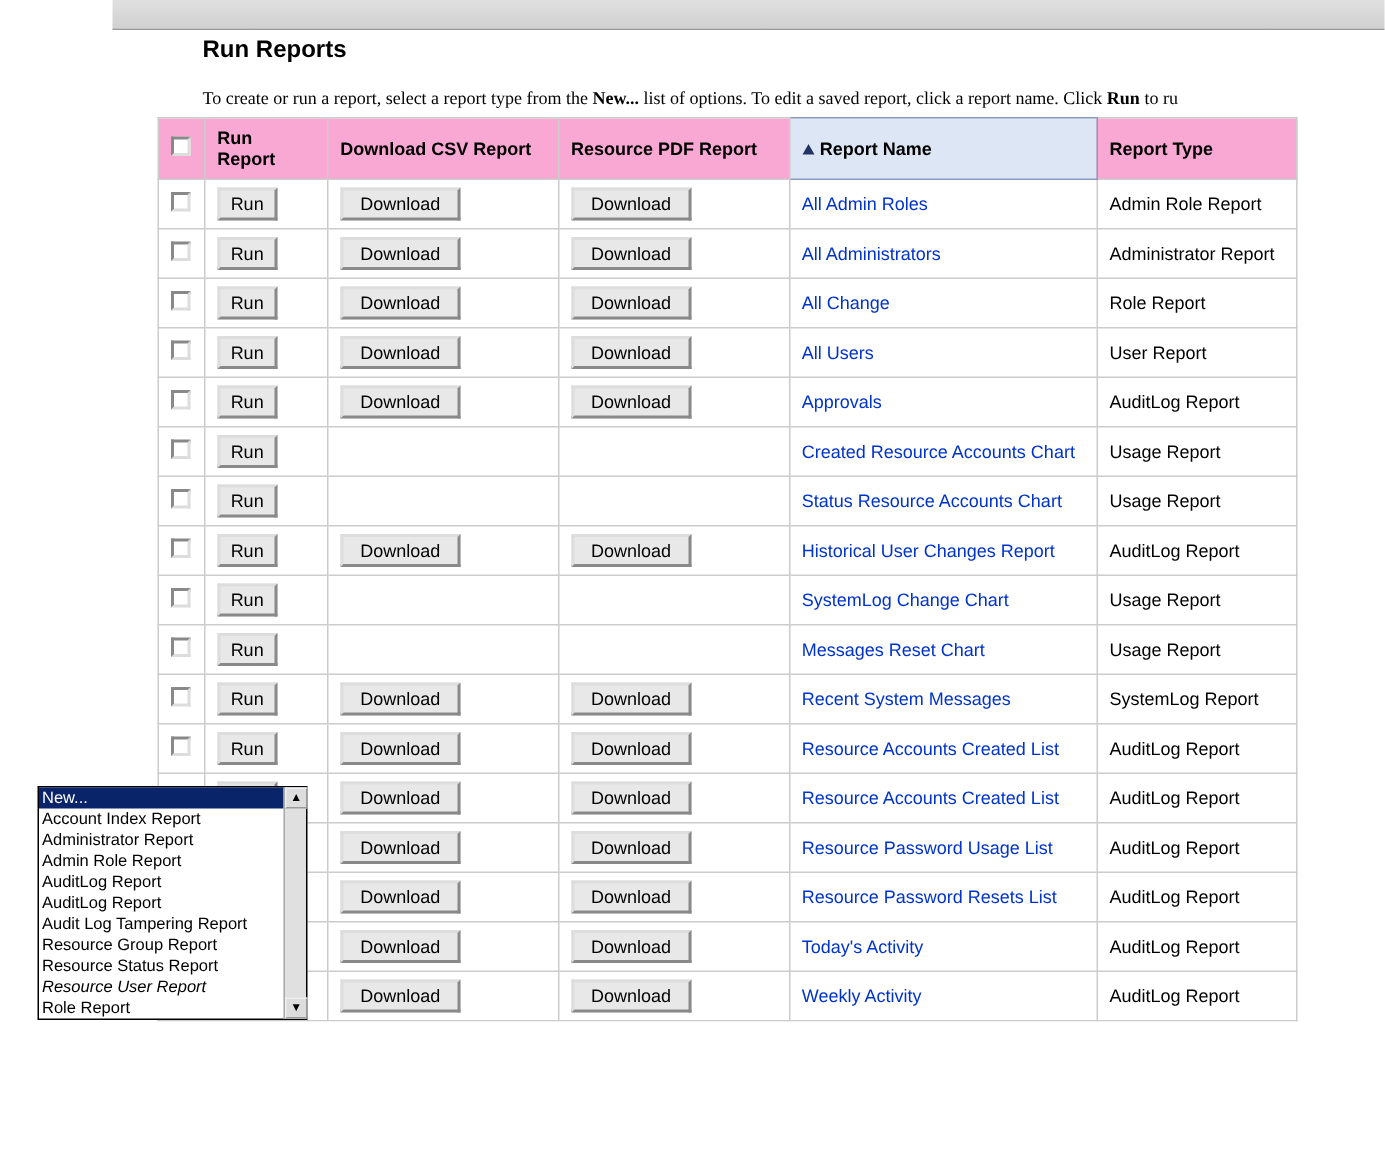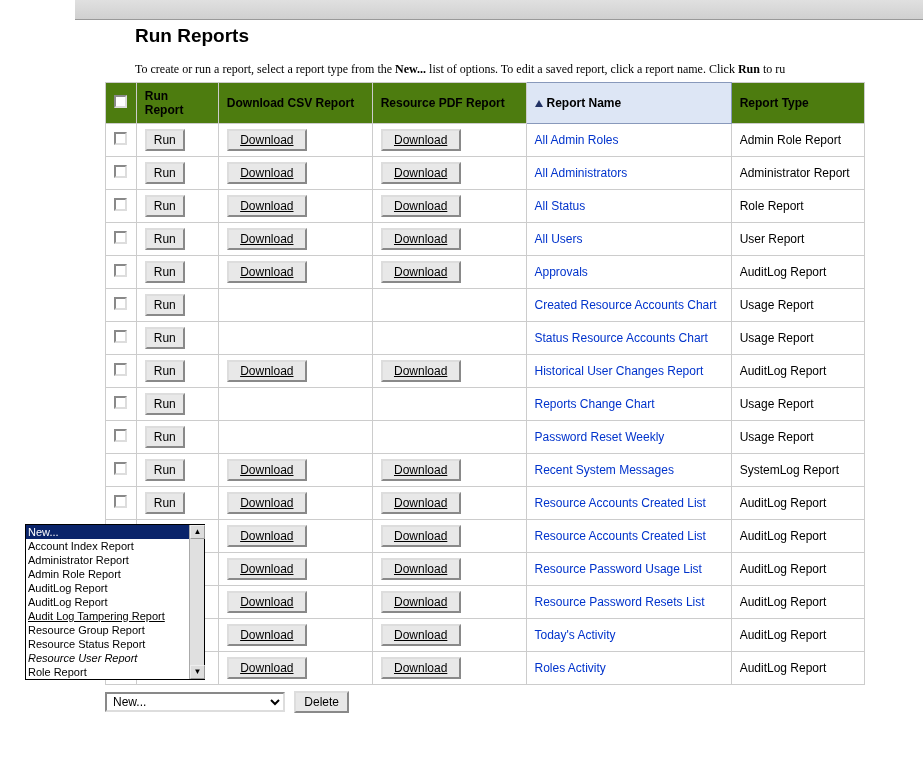--- a/index.html
+++ b/index.html
@@ -19,21 +19,21 @@
       border-bottom: 1px solid #999;
       height: 20px;
       margin-bottom: 8px;
       background: linear-gradient(to bottom, #e0e0e0, #d0d0d0);
       width: 100%;
       position: absolute;
       top: 0;
       left: 75px;
     }
     .page-title {
-      font-size: 19px;
+      font-size: 16px;
       font-weight: bold;
       margin-top: 15px;
       margin-bottom: 15px;
       margin-left: 55px;
     }
     .instruction {
       font-size: 12px;
       margin-bottom: 5px;
       margin-left: 55px;
       white-space: nowrap;
@@ -45,21 +45,21 @@
       border-collapse: collapse;
       margin-left: 25px;
       width: 760px;
     }
     table.reports th {
       text-align: left;
       font-weight: bold;
       font-size: 12px;
       padding: 6px 8px;
       border: 1px solid #ccc;
-      background: #4d7c0f;
+      background: #f9a8d4;
     }
     table.reports th.sorted {
       background: #dde6f5;
       border: 1px solid #8899bb;
     }
     .sort-indicator {
       display: inline-block;
       width: 0;
       height: 0;
       border-left: 4px solid transparent;
@@ -83,21 +83,21 @@
     table.reports td.type-cell { width: 130px; }
     .win-btn {
       font-family: Arial, sans-serif;
       font-size: 12px;
       background: #e8e8e8;
       border: 2px outset #ddd;
       padding: 2px 6px;
       cursor: pointer;
       min-width: 40px;
     }
-    .win-btn.download { min-width: 80px; text-decoration: underline; }
+    .win-btn.download { min-width: 80px; }
     input.win-check {
       width: 13px; height: 13px;
       border: 2px inset #ddd;
       appearance: none;
       background: #fff;
     }
     a.report-link {
       color: #0033cc;
       text-decoration: none;
       font-size: 12px;
@@ -219,21 +219,21 @@
             <td class="csv-cell"><button class="win-btn download">Download</button></td>
             <td class="pdf-cell"><button class="win-btn download">Download</button></td>
             <td class="name-cell"><a href="#" class="report-link">All Administrators</a></td>
             <td class="type-cell">Administrator Report</td>
           </tr>
           <tr>
             <td class="checkbox-cell"><input type="checkbox" class="win-check" style=""></td>
             <td class="run-cell"><button class="win-btn">Run</button></td>
             <td class="csv-cell"><button class="win-btn download">Download</button></td>
             <td class="pdf-cell"><button class="win-btn download">Download</button></td>
-            <td class="name-cell"><a href="#" class="report-link">All Status</a></td>
+            <td class="name-cell"><a href="#" class="report-link">All Change</a></td>
             <td class="type-cell">Role Report</td>
           </tr>
           <tr>
             <td class="checkbox-cell"><input type="checkbox" class="win-check" style=""></td>
             <td class="run-cell"><button class="win-btn">Run</button></td>
             <td class="csv-cell"><button class="win-btn download">Download</button></td>
             <td class="pdf-cell"><button class="win-btn download">Download</button></td>
             <td class="name-cell"><a href="#" class="report-link">All Users</a></td>
             <td class="type-cell">User Report</td>
           </tr>
@@ -267,29 +267,29 @@
             <td class="csv-cell"><button class="win-btn download">Download</button></td>
             <td class="pdf-cell"><button class="win-btn download">Download</button></td>
             <td class="name-cell"><a href="#" class="report-link">Historical User Changes Report</a></td>
             <td class="type-cell">AuditLog Report</td>
           </tr>
           <tr>
             <td class="checkbox-cell"><input type="checkbox" class="win-check" style=""></td>
             <td class="run-cell"><button class="win-btn">Run</button></td>
             <td class="csv-cell"></td>
             <td class="pdf-cell"></td>
-            <td class="name-cell"><a href="#" class="report-link">Reports Change Chart</a></td>
+            <td class="name-cell"><a href="#" class="report-link">SystemLog Change Chart</a></td>
             <td class="type-cell">Usage Report</td>
           </tr>
           <tr>
             <td class="checkbox-cell"><input type="checkbox" class="win-check" style=""></td>
             <td class="run-cell"><button class="win-btn">Run</button></td>
             <td class="csv-cell"></td>
             <td class="pdf-cell"></td>
-            <td class="name-cell"><a href="#" class="report-link">Password Reset Weekly</a></td>
+            <td class="name-cell"><a href="#" class="report-link">Messages Reset Chart</a></td>
             <td class="type-cell">Usage Report</td>
           </tr>
           <tr>
             <td class="checkbox-cell"><input type="checkbox" class="win-check" style=""></td>
             <td class="run-cell"><button class="win-btn">Run</button></td>
             <td class="csv-cell"><button class="win-btn download">Download</button></td>
             <td class="pdf-cell"><button class="win-btn download">Download</button></td>
             <td class="name-cell"><a href="#" class="report-link">Recent System Messages</a></td>
             <td class="type-cell">SystemLog Report</td>
           </tr>
@@ -331,44 +331,36 @@
             <td class="csv-cell"><button class="win-btn download">Download</button></td>
             <td class="pdf-cell"><button class="win-btn download">Download</button></td>
             <td class="name-cell"><a href="#" class="report-link">Today's Activity</a></td>
             <td class="type-cell">AuditLog Report</td>
           </tr>
           <tr>
             <td class="checkbox-cell"><input type="checkbox" class="win-check" style=""></td>
             <td class="run-cell"><button class="win-btn">Run</button></td>
             <td class="csv-cell"><button class="win-btn download">Download</button></td>
             <td class="pdf-cell"><button class="win-btn download">Download</button></td>
-            <td class="name-cell"><a href="#" class="report-link">Roles Activity</a></td>
+            <td class="name-cell"><a href="#" class="report-link">Weekly Activity</a></td>
             <td class="type-cell">AuditLog Report</td>
           </tr>
         </tbody>
     </table>
 
-    <div class="footer-controls">
-      <span class="select-wrap">
-        <select class="new-select">
-          <option>New...</option>
-        </select>
-      </span>
-      <button class="delete-btn">Delete</button>
-    </div>
   </div>
 
   <div class="dropdown-open" id="dropdown-open">
     <div class="dd-item selected" style="padding-right: 16px;">New...</div>
       <div class="dd-item" style="padding-right: 16px;">Account Index Report</div>
       <div class="dd-item" style="padding-right: 16px;">Administrator Report</div>
       <div class="dd-item" style="padding-right: 16px;">Admin Role Report</div>
       <div class="dd-item" style="padding-right: 16px;">AuditLog Report</div>
       <div class="dd-item" style="padding-right: 16px;">AuditLog Report</div>
-      <div class="dd-item" style="padding-right: 30px; text-decoration: underline;">Audit Log Tampering Report</div>
+      <div class="dd-item" style="padding-right: 30px;">Audit Log Tampering Report</div>
       <div class="dd-item" style="padding-right: 16px;">Resource Group Report</div>
       <div class="dd-item" style="padding-right: 16px;">Resource Status Report</div>
       <div class="dd-item" style="padding-right: 16px; font-style: italic;">Resource User Report</div>
       <div class="dd-item" style="padding-right: 16px;">Role Report</div>
       <div class="dropdown-scrollbar">
       <div class="dd-arrow-up">▲</div>
       <div class="dd-arrow-down">▼</div>
     </div>
   </div>
 

